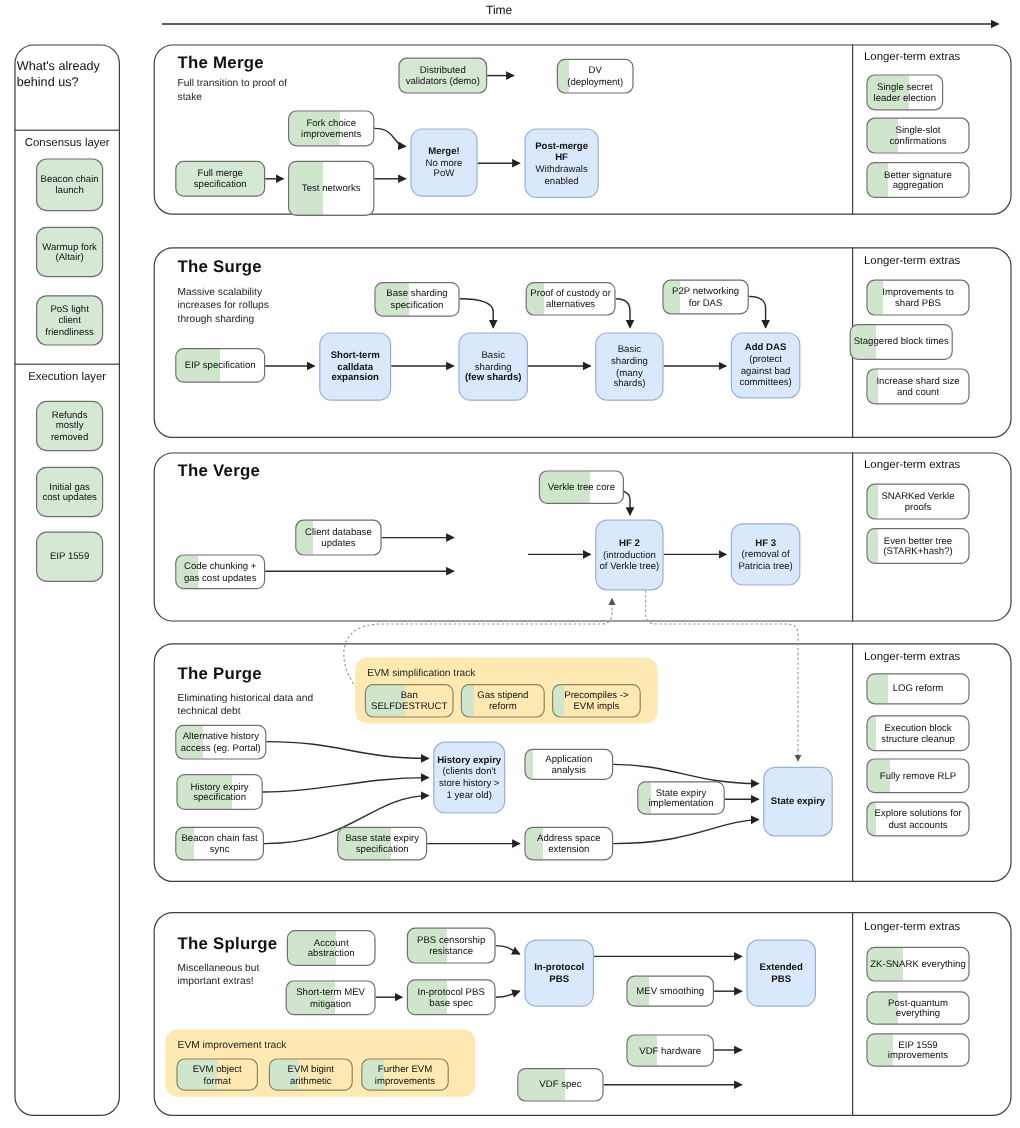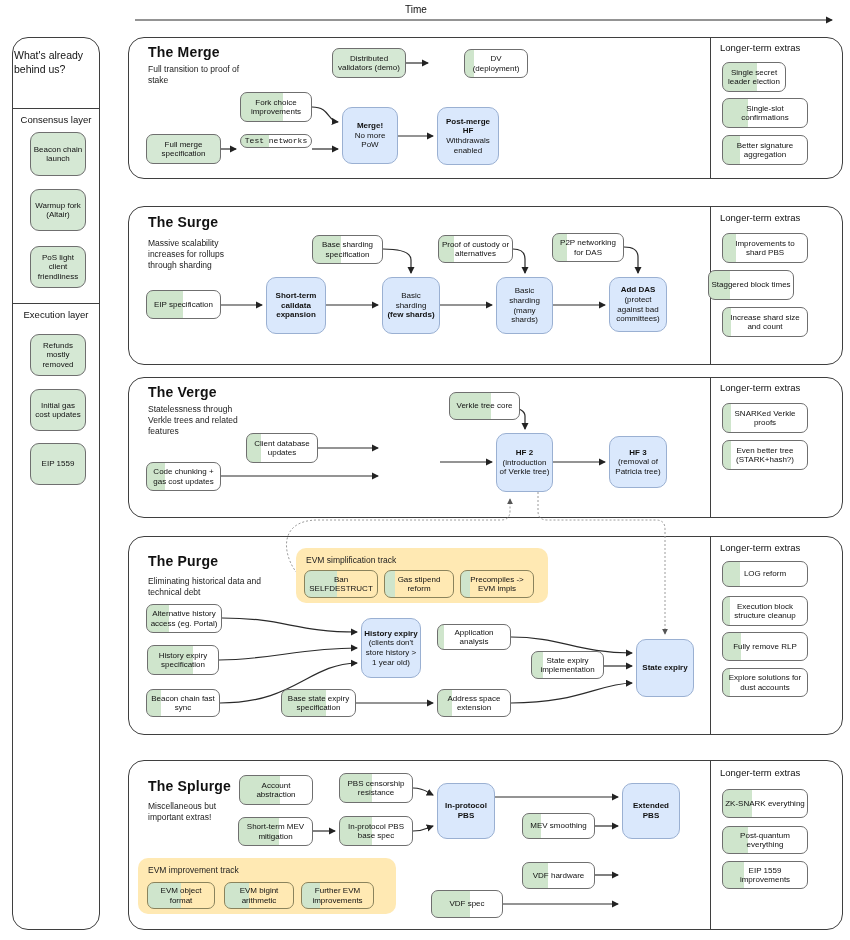--- a/index.html
+++ b/index.html
@@ -113,21 +113,21 @@
   <div class="node" style="left: 30px; top: 334px; width: 56px; height: 42px; border-radius: 9px; background: rgb(213, 232, 212);">Refunds mostly removed</div>
   <div class="node" style="left: 30px; top: 389px; width: 56px; height: 42px; border-radius: 9px; background: rgb(213, 232, 212);">Initial gas cost updates</div>
   <div class="node" style="left: 30px; top: 443px; width: 56px; height: 42px; border-radius: 9px; background: rgb(213, 232, 212);">EIP 1559</div>
 
   <div class="sec-title" style="left:148px;top:44px;">The Merge</div>
   <div class="sec-sub" style="left:148px;top:64px;width:105px;">Full transition to proof of stake</div>
   <div class="node" style="left: 332px; top: 48px; width: 74px; height: 30px; background: rgb(213, 232, 212);">Distributed validators (demo)</div>
   <div class="node" style="left: 432px; top: 49px; width: 64px; height: 29px; background: linear-gradient(90deg, rgb(207, 229, 204) 15%, rgb(255, 255, 255) 15%); margin-left: 32px;">DV (deployment)</div>
   <div class="node" style="left: 240px; top: 92px; width: 72px; height: 30px; background: linear-gradient(90deg, rgb(207, 229, 204) 60%, rgb(255, 255, 255) 60%);">Fork choice improvements</div>
   <div class="node" style="left: 146px; top: 134px; width: 75px; height: 30px; background: rgb(213, 232, 212);">Full merge specification</div>
-  <div class="node" style="left: 240px; top: 134px; width: 72px; height: 14px; background: linear-gradient(90deg, rgb(207, 229, 204) 40%, rgb(255, 255, 255) 40%); font-family: Liberation Mono, monospace;">Test networks</div>
+  <div class="node" style="left: 240px; top: 134px; width: 72px; height: 46px; background: linear-gradient(90deg, rgb(207, 229, 204) 40%, rgb(255, 255, 255) 40%);">Test networks</div>
   <div class="milestone" style="left:342px;top:107px;width:56px;height:57px;">
       <div style="font-weight: bold;">Merge!</div>
       <div>No more PoW</div>
     </div>
   <div class="milestone" style="left:437px;top:107px;width:62px;height:58px;">
       <div style="font-weight: bold;">Post-merge HF</div>
       <div>Withdrawals enabled</div>
     </div>
   <div class="extras-title" style="left:720px;top:42px;">Longer-term extras</div>
   <div class="node" style="left: 722px; top: 62px; width: 64px; height: 30px; background: linear-gradient(90deg, rgb(207, 229, 204) 55%, rgb(255, 255, 255) 55%);">Single secret leader election</div>
@@ -154,21 +154,20 @@
   <div class="milestone" style="left:609px;top:277px;width:58px;height:55px;">
       <div style="font-weight: bold;">Add DAS</div>
       <div>(protect against bad committees)</div>
     </div>
   <div class="extras-title" style="left:720px;top:212px;">Longer-term extras</div>
   <div class="node" style="left: 722px; top: 233px; width: 86px; height: 30px; background: linear-gradient(90deg, rgb(207, 229, 204) 15%, rgb(255, 255, 255) 15%);">Improvements to shard PBS</div>
   <div class="node" style="left: 708px; top: 270px; width: 86px; height: 30px; background: linear-gradient(90deg, rgb(207, 229, 204) 25%, rgb(255, 255, 255) 25%);">Staggered block times</div>
   <div class="node" style="left: 722px; top: 307px; width: 86px; height: 30px; background: linear-gradient(90deg, rgb(207, 229, 204) 10%, rgb(255, 255, 255) 10%);">Increase shard size and count</div>
 
   <div class="sec-title" style="left:148px;top:384px;">The Verge</div>
-  <div class="sec-sub" style="left:148px;top:404px;width:105px;">Statelessness through Verkle trees and related features</div>
   <div class="node" style="left: 449px; top: 392px; width: 71px; height: 28px; background: linear-gradient(90deg, rgb(207, 229, 204) 60%, rgb(255, 255, 255) 60%);">Verkle tree core</div>
   <div class="node" style="left: 246px; top: 433px; width: 72px; height: 30px; background: linear-gradient(90deg, rgb(207, 229, 204) 20%, rgb(255, 255, 255) 20%);">Client database updates</div>
   <div class="node" style="left: 146px; top: 462px; width: 75px; height: 29px; background: linear-gradient(90deg, rgb(207, 229, 204) 25%, rgb(255, 255, 255) 25%);">Code chunking + gas cost updates</div>
   <div class="milestone" style="left:496px;top:433px;width:57px;height:59px;">
       <div style="font-weight: bold;">HF 2</div>
       <div>(introduction of Verkle tree)</div>
     </div>
   <div class="milestone" style="left:609px;top:436px;width:58px;height:52px;">
       <div style="font-weight: bold;">HF 3</div>
       <div>(removal of Patricia tree)</div>

